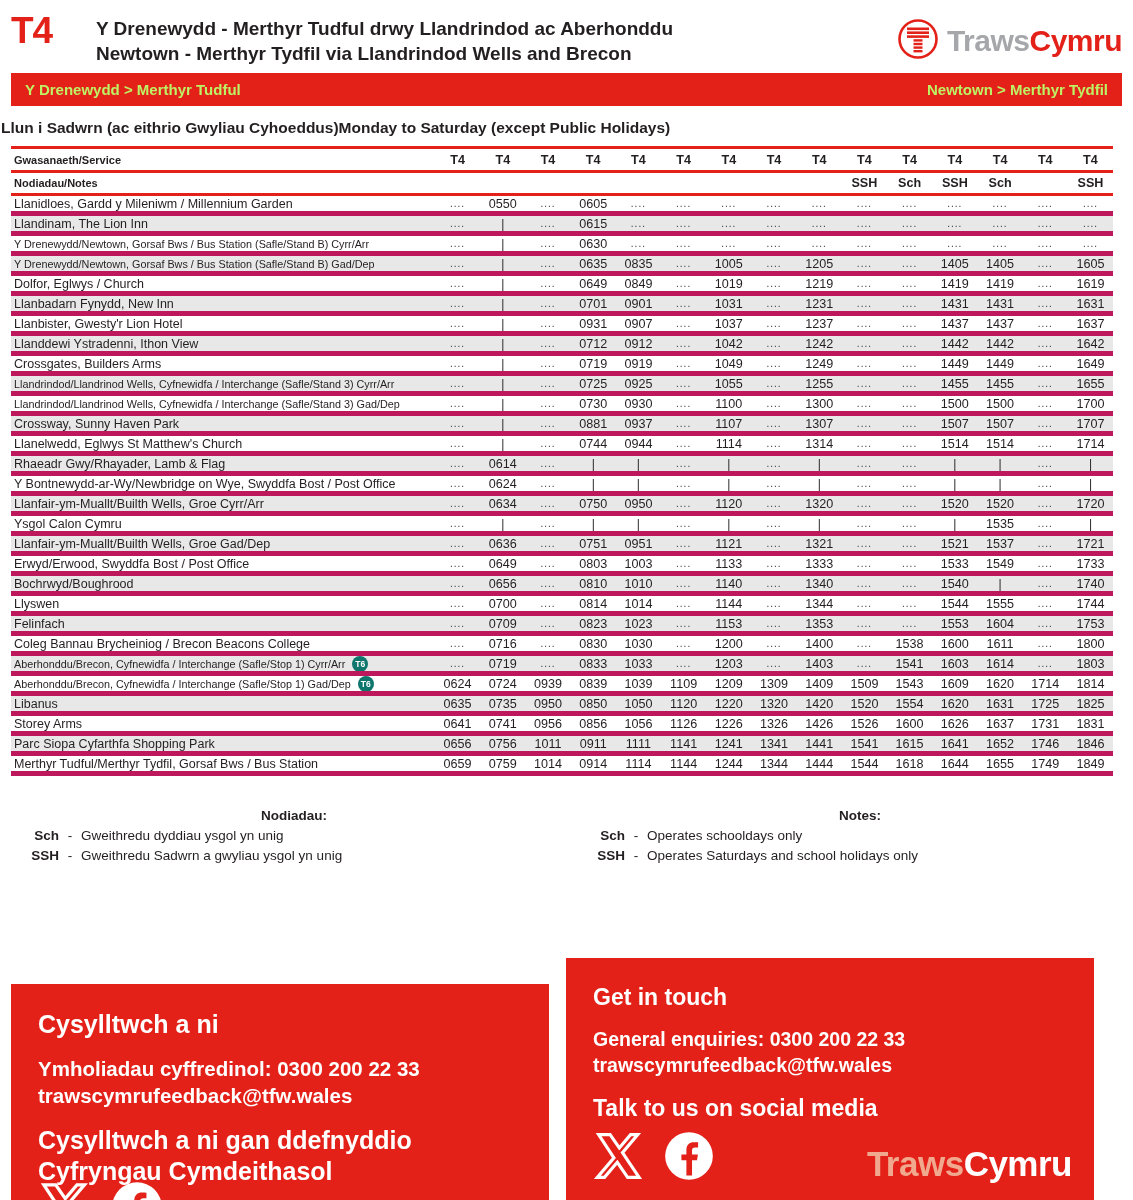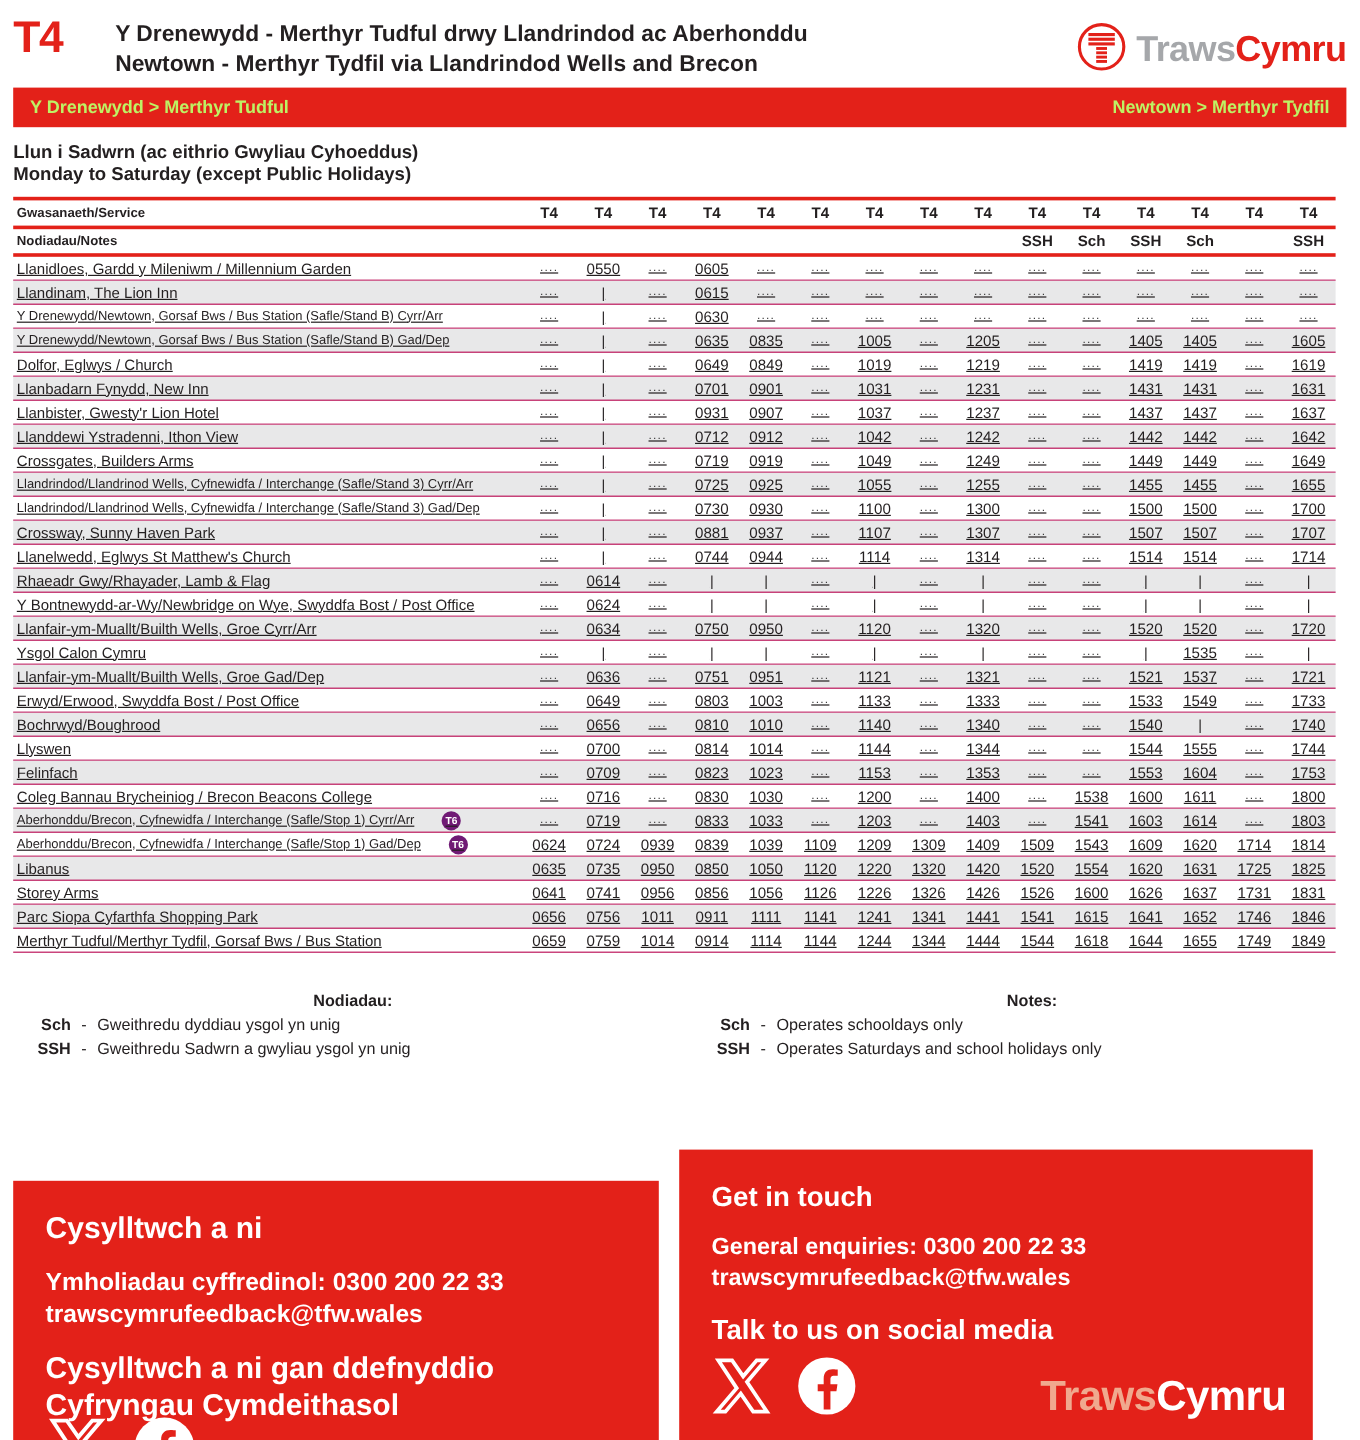--- a/index.html
+++ b/index.html
@@ -14,39 +14,39 @@
   .title-line { font-size:19px; font-weight:bold; line-height:1.3; color:#231f20; }
   .brandlogo { display:flex; align-items:center; gap:8px; padding-top:6px; }
   .brandlogo .wordmark { font-size:30px; font-weight:bold; letter-spacing:-0.5px; }
   .wm-traws { color:#a5a7aa; }
   .wm-cymru { color:#e32119; }
 
   
   .banner { margin:0 11px; height:33px; background:#e32119; color:#bef264; display:flex; align-items:center; justify-content:space-between; padding:0 14px; font-size:15px; font-weight:bold; }
 
   
-  .period { margin:13px 11px 9px 11px; display:flex; justify-content:flex-start; font-size:15.5px; font-weight:bold;flex-direction:column; }
+  .period { margin:13px 11px 9px 1px; display:flex; justify-content:flex-start; font-size:15.5px; font-weight:bold; }
 
   
   .tt { margin:0 20px 0 11px; width:1102px; }
   .red-rule { height:3px; background:#e32119; }
   .trow { display:flex; align-items:stretch; }
   .thead { height:21px; }
   .tnotes { height:20px; }
   .stop-cell { flex:0 0 424px; font-size:12.5px; display:flex; align-items:center; padding-left:3px; white-space:nowrap; overflow:hidden; }
   .stop-cell.sm { font-size:10.8px; }
   .thead .stop-cell, .tnotes .stop-cell { font-weight:bold; font-size:11px; }
   .times-wrap { flex:1; display:flex; }
   .tcell { flex:1; text-align:center; font-size:12.6px; display:flex; align-items:center; justify-content:center; }
   .thead .tcell, .tnotes .tcell { font-weight:bold; font-size:12.6px; }
-  .drow { height:20px; border-bottom:1px solid #be185d;text-decoration:underline; }
+  .drow { height:20px; border-bottom:5px solid #be185d; }
   .drow.alt { background:#e8e8e9; }
   .drow .tcell.dots { letter-spacing:1px; font-size:10px; color:#3a3a3a; }
   .drow .tcell.pipe { font-size:12px; }
-  .badge { display:inline-flex; align-items:center; justify-content:center; background:#701a75; color:#fff; border-radius:50%; width:16px; height:16px; font-size:8.5px; font-weight:bold; margin-left:23px; flex:0 0 16px; }
+  .badge { display:inline-flex; align-items:center; justify-content:center; background:#0f766e; color:#fff; border-radius:50%; width:16px; height:16px; font-size:8.5px; font-weight:bold; margin-left:7px; flex:0 0 16px; }
   .legend-wrap { margin:32px 11px 0 11px; display:flex; }
   .leg-block { flex:0 0 566px; }
   .leg-title { font-weight:bold; font-size:13.5px; margin-bottom:3px;text-align:center; }
   .leg-item { display:flex; font-size:13.5px; line-height:1.5; }
   .leg-code { font-weight:bold; width:48px; text-align:right; }
   .leg-dash { width:22px; text-align:center; }
 
   
   .cbox { position:absolute; background:#e32119; color:#fff; }
   .cbox-cy { left:11px; top:984px; width:538px; height:268px; }

